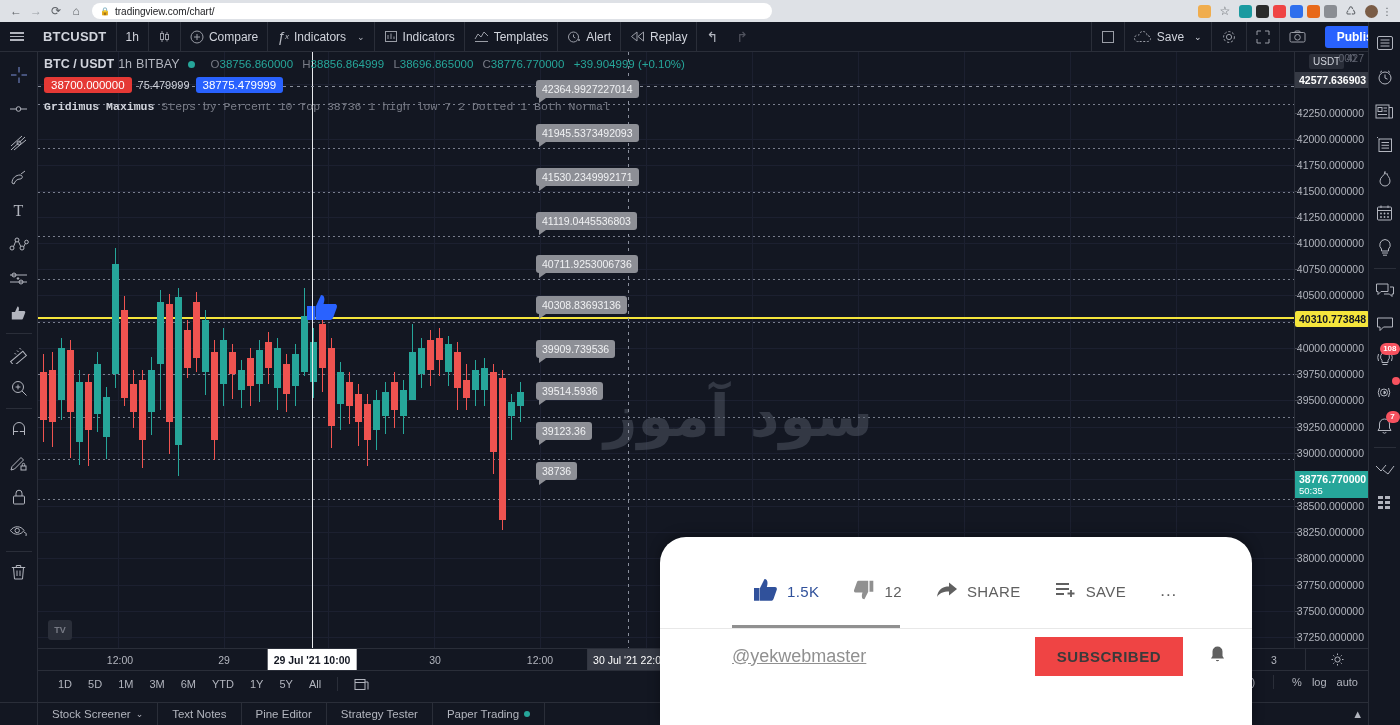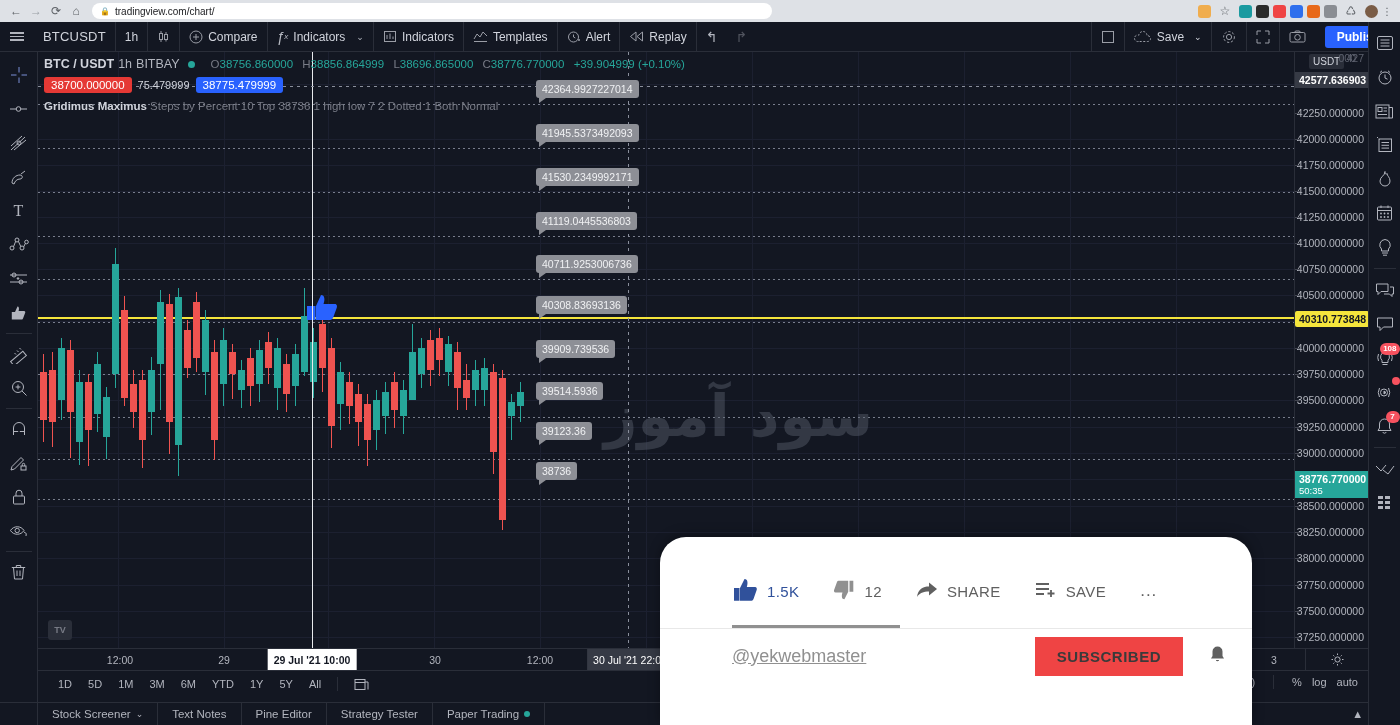--- a/index.html
+++ b/index.html
@@ -35,21 +35,21 @@
     background:#131722; border-bottom:1px solid #2a2e39;
     display:flex; align-items:center; font-size:12px;
   }
   #tv-toolbar .hamb { width:34px; display:flex; flex-direction:column; align-items:center; justify-content:center; gap:2px; }
   #tv-toolbar .hamb i { width:14px; height:1.5px; background:#b2b5be; display:block; }
   .tb-item {
     height:30px; display:flex; align-items:center; gap:5px; padding:0 9px;
     color:#d1d4dc; white-space:nowrap; border-right:1px solid #2a2e39;
   }
   .tb-item.nb { border-right:none; }
-  .sym { font-weight:normal; font-size:13px; letter-spacing:.2px; }
+  .sym { font-weight:bold; font-size:13px; letter-spacing:.2px; }
   .tb-ico { display:inline-flex; align-items:center; justify-content:center; opacity:.85; }
   .tb-right { margin-left:auto; display:flex; align-items:center; height:30px; }
   .tb-right .tb-item { border-right:none; border-left:1px solid #2a2e39; }
   #publish-btn {
     background:#2962ff; color:#fff; font-weight:bold; font-size:12px;
     height:22px; padding:0 12px; display:flex; align-items:center;
     border-radius:3px; margin:0 8px 0 10px;
   }
 
   
@@ -88,21 +88,21 @@
   .legend-row1 .pair { font-weight:bold; color:#d1d4dc; }
   .legend-row1 .meta { color:#b2b5be; }
   .dotmark { width:7px; height:7px; border-radius:50%; background:#26a69a; display:inline-block; margin:0 4px; }
   .ohlc { color:#26a69a; font-size:11.5px; }
   .ohlc .lbl { color:#787b86; }
   .legend-row2 { display:flex; align-items:center; gap:6px; margin-top:6px; }
   .tagpill { color:#fff; font-size:11.5px; padding:2px 7px; border-radius:3px; font-weight:500;}
   .tag-red { background:#e53935; }
   .tag-blue { background:#2962ff; }
   .tag-plain { color:#d1d4dc; font-size:11px; }
-  .legend-row3 { margin-top:7px; font-size:11.5px; color:#787b86; white-space:nowrap;}
+  .legend-row3 { margin-top:7px; font-size:11.5px; color:#787b86; white-space:nowrap;font-family:Liberation Mono, monospace;}
   .legend-row3 b { color:#d1d4dc; font-weight:bold; }
 
   
   .plabel {
     position:absolute; background:#8d8f96; color:#1b1f2b;
     font-size:10.5px; padding:3px 6px 3px 6px; border-radius:3px;
     white-space:nowrap; color:#f0f1f3;
   }
   .plabel:after {
     content:""; position:absolute; left:3px; bottom:-5px;
@@ -212,21 +212,21 @@
     font-weight:bold; line-height:1.2;
   }
   .badge.dot { min-width:8px; height:8px; padding:0; border-radius:50%; }
 
   
   #yt-overlay {
     position:absolute; left:660px; top:537px; width:592px; height:188px;
     background:#fff; border-radius:26px 26px 0 0; overflow:hidden;
     box-shadow:0 -2px 12px rgba(0,0,0,.35);
   }
-  #yt-actions { display:flex; align-items:center; height:78px; padding:30px 0 0 72px; gap:34px; }
+  #yt-actions { display:flex; align-items:center; height:78px; padding:30px 0 0 72px; gap:34px;margin-left:20px; }
   .yt-act { display:flex; align-items:center; gap:9px; color:#606060; font-size:15px;
     letter-spacing:.4px; font-weight:500; }
   .yt-act.like { color:#30519b; }
   .yt-act.like .cnt { color:#30519b; font-size:15px; font-weight:normal;}
   .yt-cnt { color:#606060; font-size:15px; }
   #yt-progress { position:absolute; left:72px; top:88px; width:168px; height:3px; background:#909090; }
   #yt-divider { position:absolute; left:0; top:91px; width:592px; height:1px; background:#e8e8e8; }
   #yt-row2 { display:flex; align-items:center; height:60px; padding:22px 0 0 72px; }
   #yt-handle { color:#909090; font-size:18px;text-decoration:underline; }
   #subscribed-btn {

